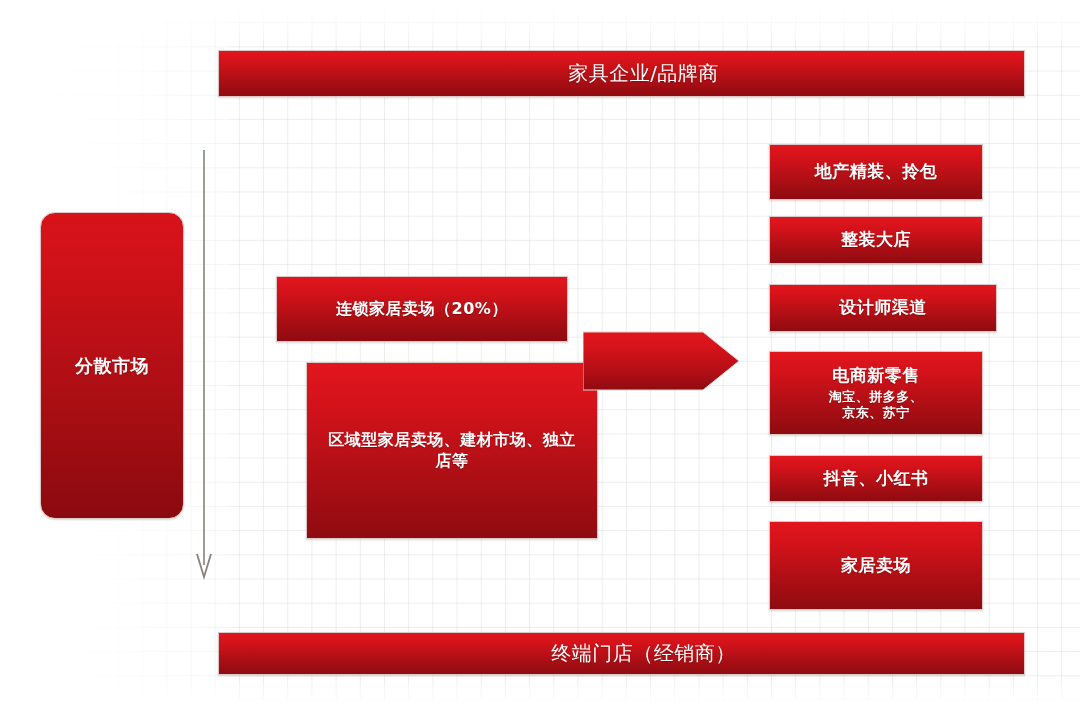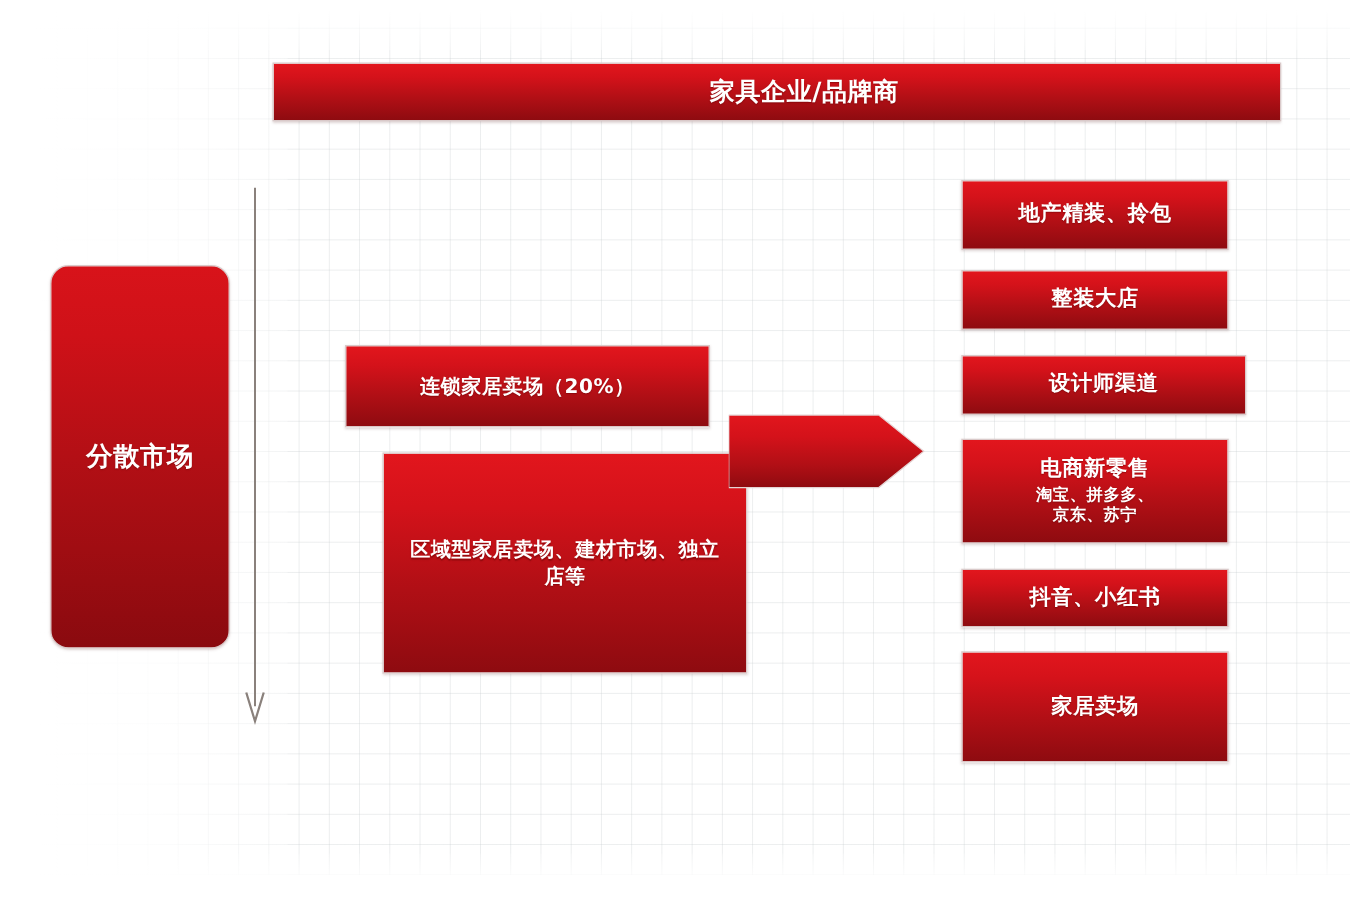--- a/index.html
+++ b/index.html
@@ -71,27 +71,27 @@
     justify-content: center;
     text-align: center;
     color: #ffffff;
     line-height: 1.28;
     letter-spacing: 0.5px;
     text-shadow: 0 1px 1px rgba(90,0,0,0.45);
   }
 
   .banner {
     font-size: 20px;
-    font-weight: 700;
+    font-weight: 400;
     padding-left: 44px;
   }
 
   .left-box {
     border-radius: 15px;
-    font-size: 21px;
+    font-size: 18px;
     font-weight: 700;
     background: linear-gradient(to bottom, #d8131a 0%, #cf1118 18%, #b30f15 50%, #a00d12 74%, #8a0a0f 100%);
   }
 
   .mid-box {
     font-size: 16px;
     font-weight: 700;
     padding: 0 14px;
   }
 
@@ -200,15 +200,16 @@
   </div>
 
   <div class="redbox right-box" style="left:769px; top:455px; width:214px; height:47px;">
     <span>抖音、小红书</span>
   </div>
 
   <div class="redbox right-box" style="left:769px; top:521px; width:214px; height:89px;">
     <span>家居卖场</span>
   </div>
 
+  <div class="redbox banner" style="left:218px; top:632px; width:807px; height:43px;">终端门店（经销商）</div>
 
 
 </div>
 
 </body></html>

